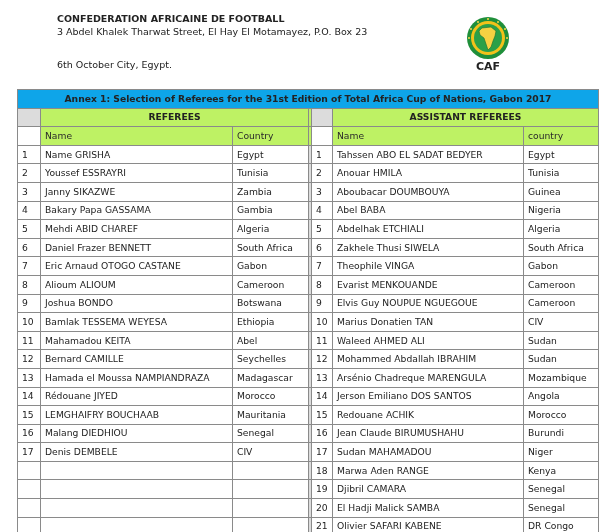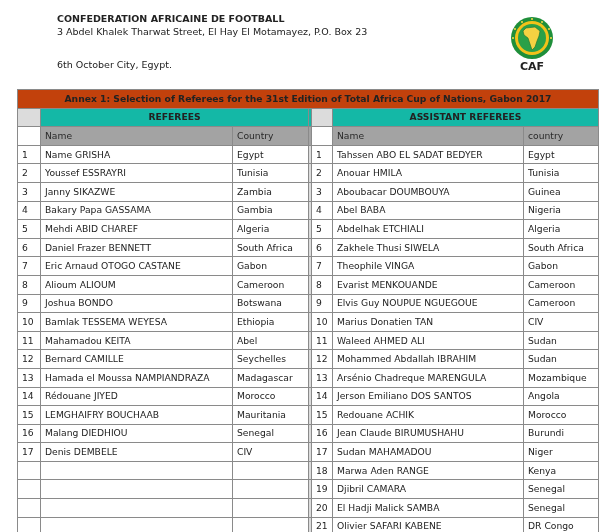--- a/index.html
+++ b/index.html
@@ -1,27 +1,27 @@
 <!DOCTYPE html>
 <html><head>
 <meta charset="utf-8">
 <style>
   html,body{margin:0;padding:0;background:#fff;}
   body{width:610px;height:532px;position:relative;overflow:hidden;font-family:"DejaVu Sans",sans-serif;color:#222;}
   .header{position:absolute;left:57px;top:12px;font-size:9.5px;line-height:13px;}
   .header .org{font-weight:bold;font-size:9.5px;}
   .header .line{margin-top:0;}
   .header .gap{margin-top:20px;}
-  .logo{position:absolute;left:504px;top:14px;width:56px;height:62px;}
+  .logo{position:absolute;left:460px;top:14px;width:56px;height:62px;}
   table.annex{position:absolute;left:17px;top:89px;border-collapse:collapse;font-size:9.2px;table-layout:fixed;width:581px;}
   table.annex td, table.annex th{border:1px solid #8a8a8a;padding:0 4px;height:17.6px;line-height:16px;white-space:nowrap;overflow:hidden;}
-  .title-row th{background:#c2410c;font-weight:bold;text-align:center;height:16px;}
-  .section-row th{background:#14b8a6;font-weight:bold;text-align:center;height:16px;}
+  .title-row th{background:#0ea5e9;font-weight:bold;text-align:center;height:16px;}
+  .section-row th{background:#bef264;font-weight:bold;text-align:center;height:16px;}
   .section-row .blank{background:#dcdcdc;}
-  .colhead-row td{background:#a3a3a3;color:#2a2a2a;}
+  .colhead-row td{background:#bef264;color:#2a2a2a;}
   .colhead-row td.blank{background:#fff;}
   .gapcell{background:#dcdcdc;padding:0 !important;}
   td.num{text-align:left;}
 </style>
 </head>
 <body>
 
 <div class="header">
   <div class="org">CONFEDERATION AFRICAINE DE FOOTBALL</div>
   <div class="line">3 Abdel Khalek Tharwat Street, El Hay El Motamayez, P.O. Box 23</div>

